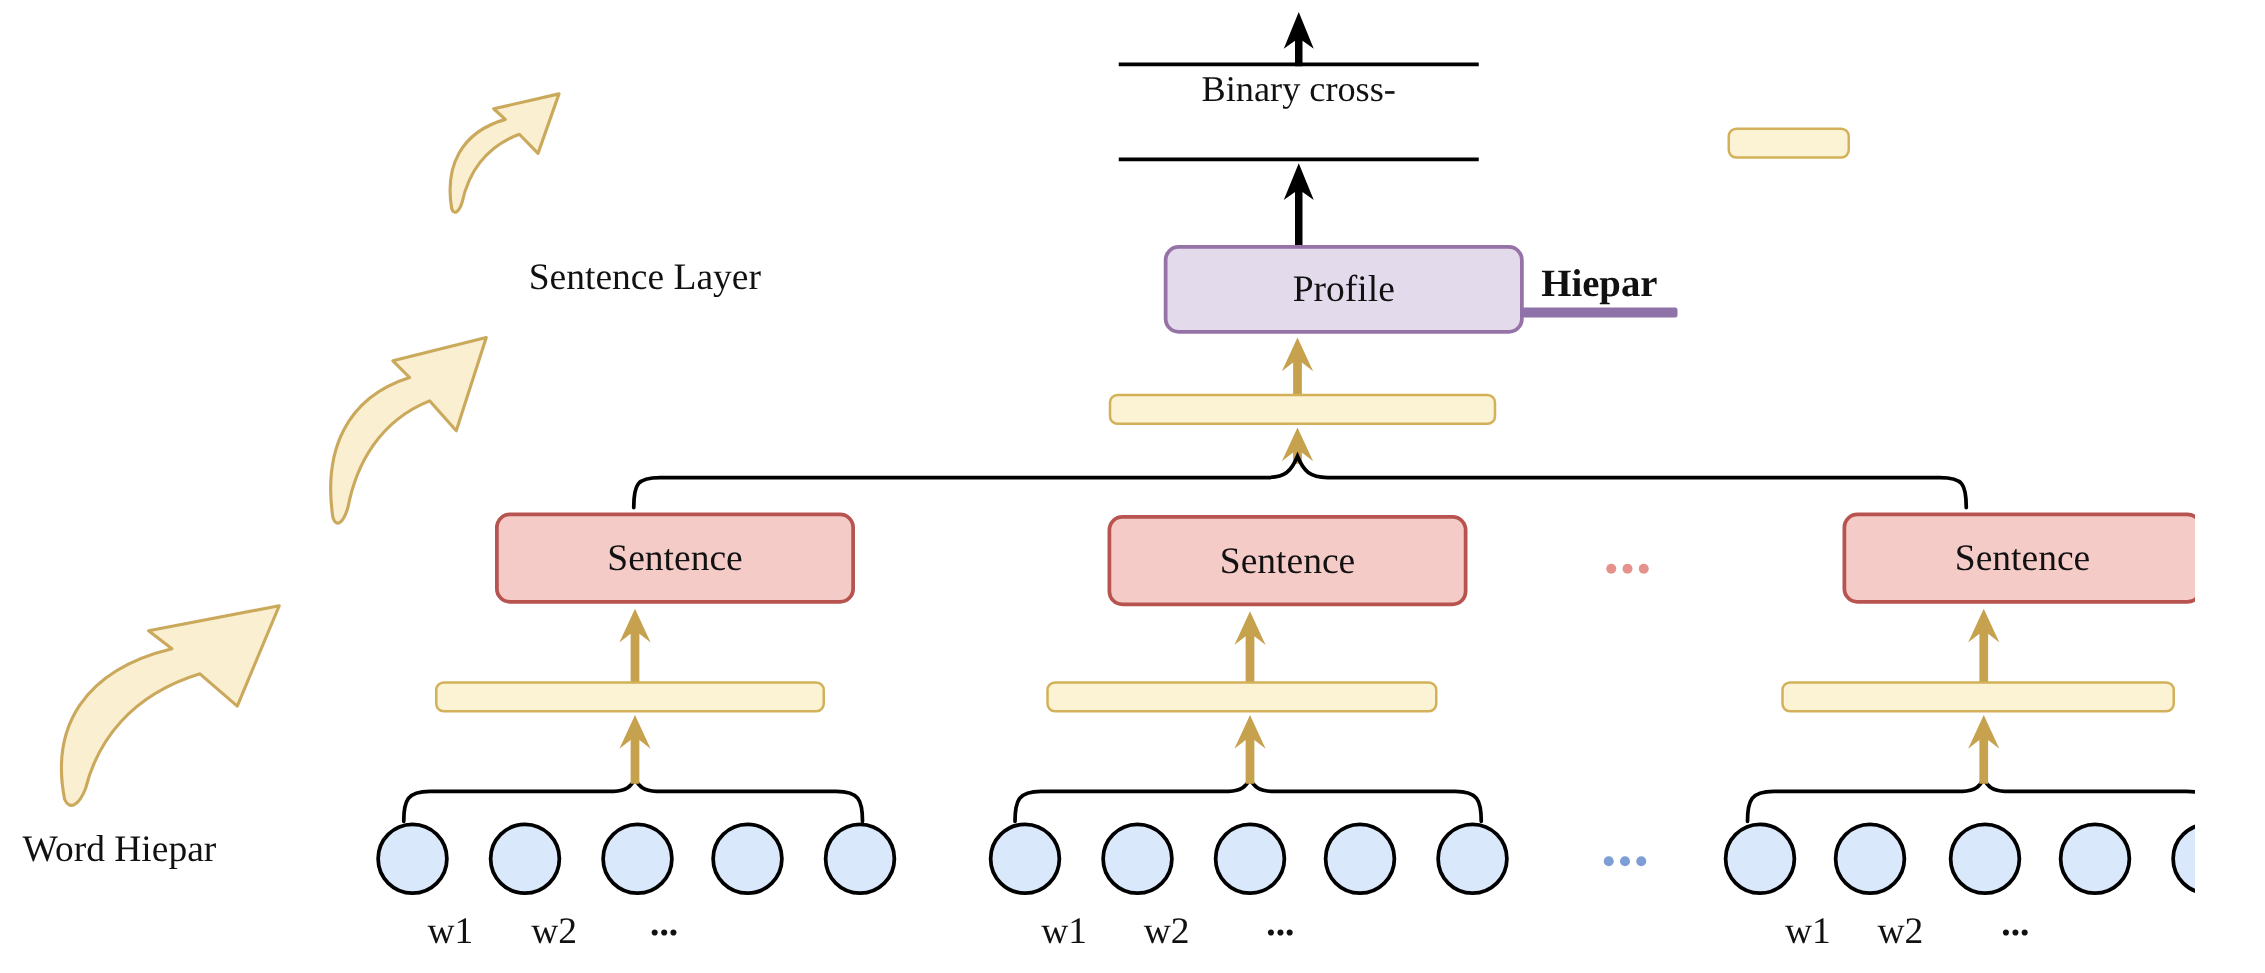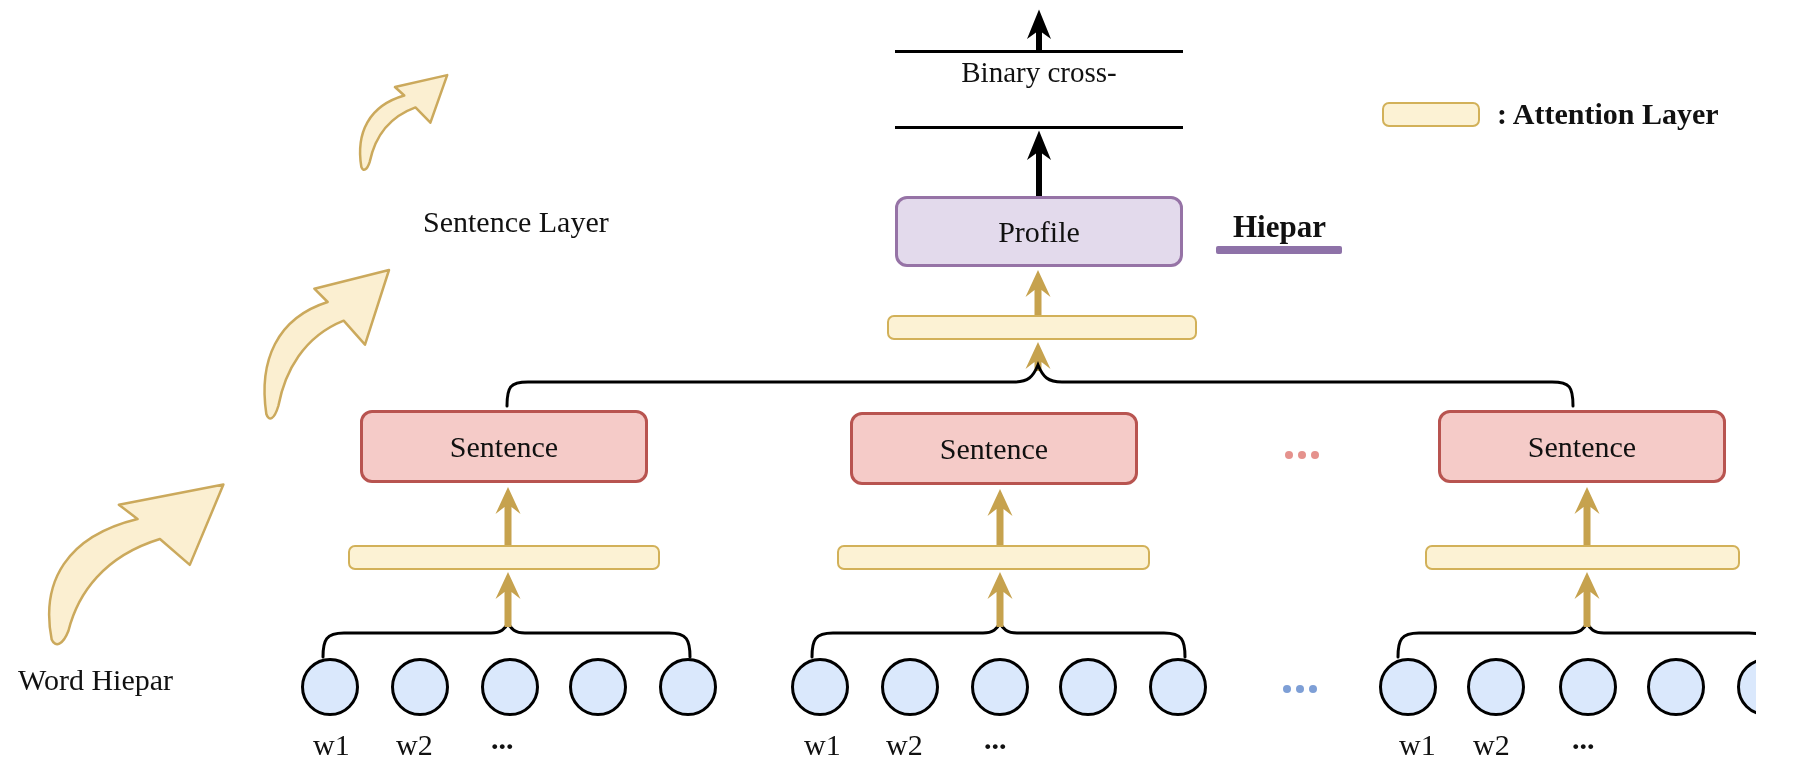--- a/index.html
+++ b/index.html
@@ -21,37 +21,37 @@
   html,body{margin:0;padding:0;background:#fff;}
   .canvas{
     position:relative;width:1756px;height:778px;background:#fff;overflow:hidden;
     font-family:"Liberation Serif","DejaVu Serif",serif;color:var(--ink);
   }
   .abs{position:absolute;}
   .hline{position:absolute;height:3px;background:#000;}
   .loss-text{position:absolute;text-align:center;font-size:29px;line-height:33px;}
   .node-box{
     position:absolute;display:flex;align-items:center;justify-content:center;
-    font-size:30px;border-radius:12px;box-sizing:border-box;
+    font-size:30px;border-radius:12px;box-sizing:border-box;margin-left:36px;
   }
   .profile-box{background:var(--purple-fill);border:3px solid var(--purple-stroke);}
   .sentence-box{background:var(--pink-fill);border:3px solid var(--pink-stroke);}
   .attn-bar{
     position:absolute;height:25px;background:var(--yellow-fill);
     border:2.5px solid var(--yellow-stroke);border-radius:7px;box-sizing:border-box;
   }
   .label{position:absolute;font-size:30px;white-space:nowrap;}
   .label.bold{font-weight:bold;}
   .model-name{position:absolute;font-size:31px;font-weight:bold;white-space:nowrap;}
   .model-underline{position:absolute;height:8px;background:var(--underline);border-radius:2px;}
   .word-circle{
     position:absolute;width:58px;height:58px;border-radius:50%;
     background:var(--blue-fill);border:3px solid #000;box-sizing:border-box;
   }
-  .word-label{position:absolute;font-size:30px;white-space:nowrap;}
+  .word-label{position:absolute;font-size:30px;white-space:nowrap;margin-left:29px;}
   .word-label.bold{font-weight:bold;}
   .dots{position:absolute;display:flex;gap:5px;align-items:center;}
   .dots i{width:8px;height:8px;border-radius:50%;display:block;}
   .dots.pink i{background:var(--pink-dot);}
   .dots.blue i{background:var(--blue-dot);}
   svg{position:absolute;overflow:visible;}
   .brace-layer{left:0;top:0;width:1812px;height:778px;pointer-events:none;}
 </style>
 </head>
 <body>
@@ -179,15 +179,14 @@
   <svg class="abs" style="left:253px;top:262px;" width="160" height="160" viewBox="0 0 120 120" preserveAspectRatio="none">
     <path d="M10,114 C4,74 18,42 56,30 L46,20 L102,6 L84,62 L68,44 C38,56 24,82 19,108 C16,118 12,120 10,114 Z" style="fill:var(--swoosh-fill);stroke:var(--swoosh-stroke)" stroke-width="2.5" stroke-linejoin="round" vector-effect="non-scaling-stroke"></path>
   </svg>
 
   <svg class="abs" style="left:33px;top:476px;" width="224" height="172" viewBox="0 0 120 120" preserveAspectRatio="none">
     <path d="M10,114 C4,74 18,42 56,30 L46,20 L102,6 L84,62 L68,44 C38,56 24,82 19,108 C16,118 12,120 10,114 Z" style="fill:var(--swoosh-fill);stroke:var(--swoosh-stroke)" stroke-width="2.5" stroke-linejoin="round" vector-effect="non-scaling-stroke"></path>
   </svg>
   <div class="label" style="left:18px;top:663px;">Word Hiepar</div>
 
   <div class="attn-bar" style="left:1382px;top:102px;width:98px;"></div>
-  <div class="label bold" style="left:1497px;top:97px;">: Attention Layer</div>
 
 </div>
 
 </body></html>

